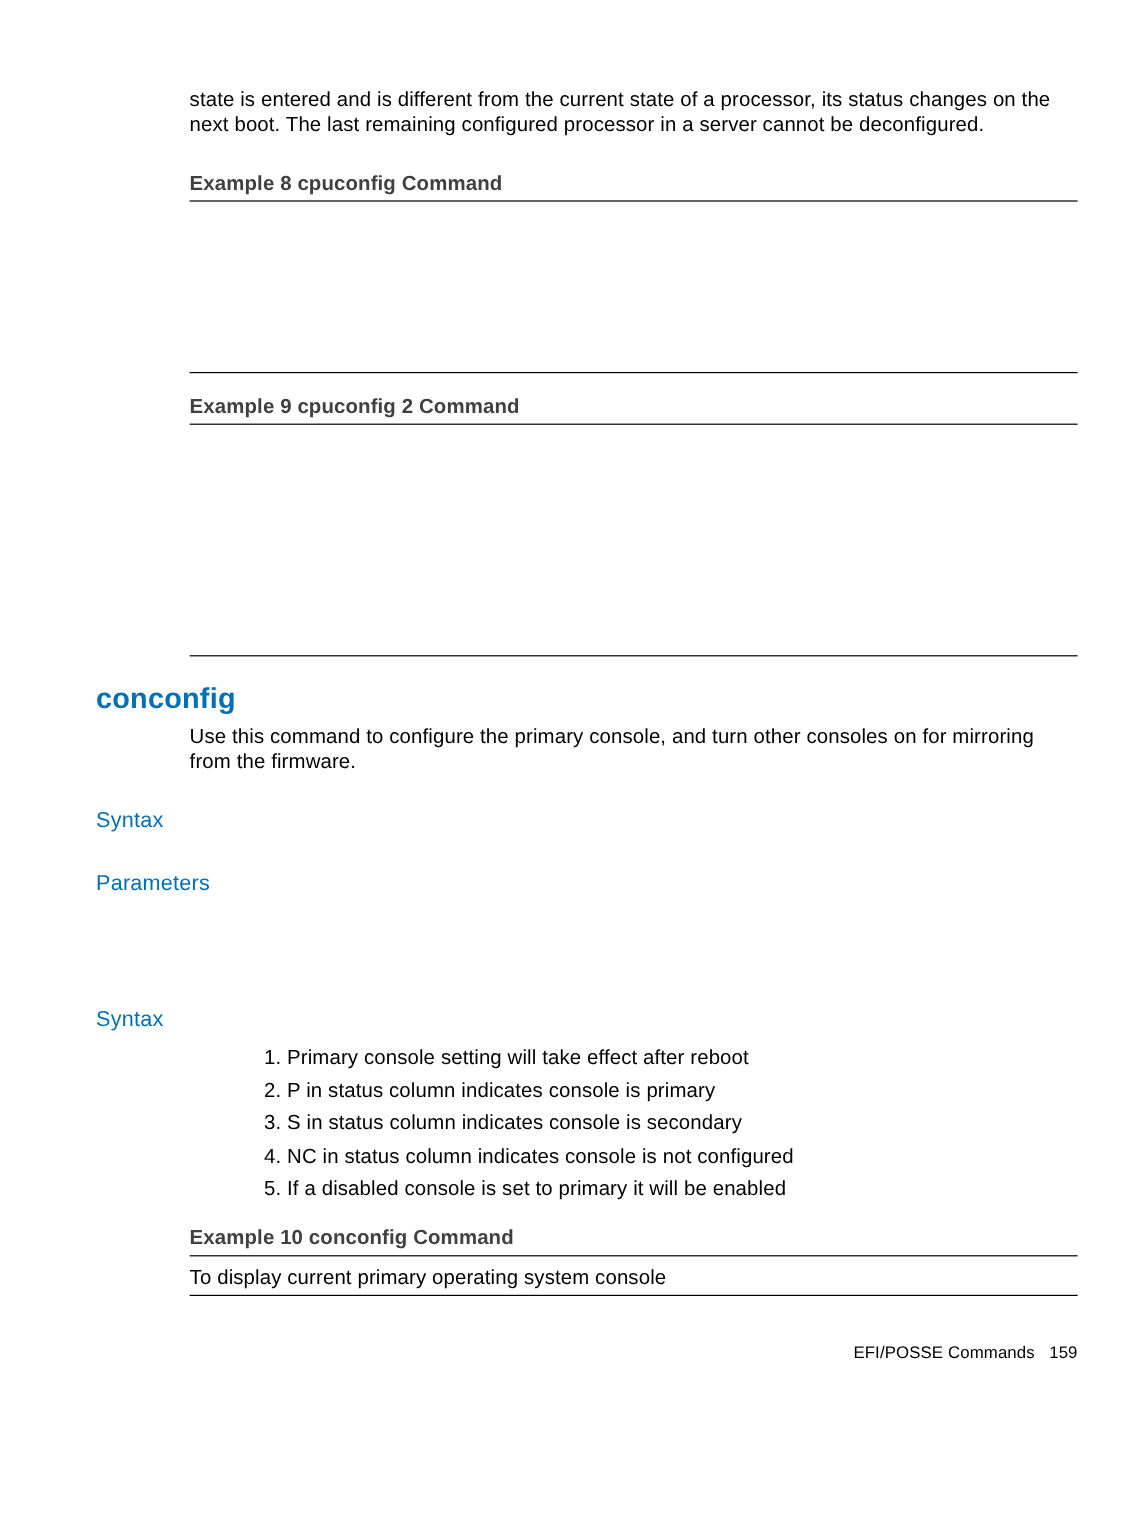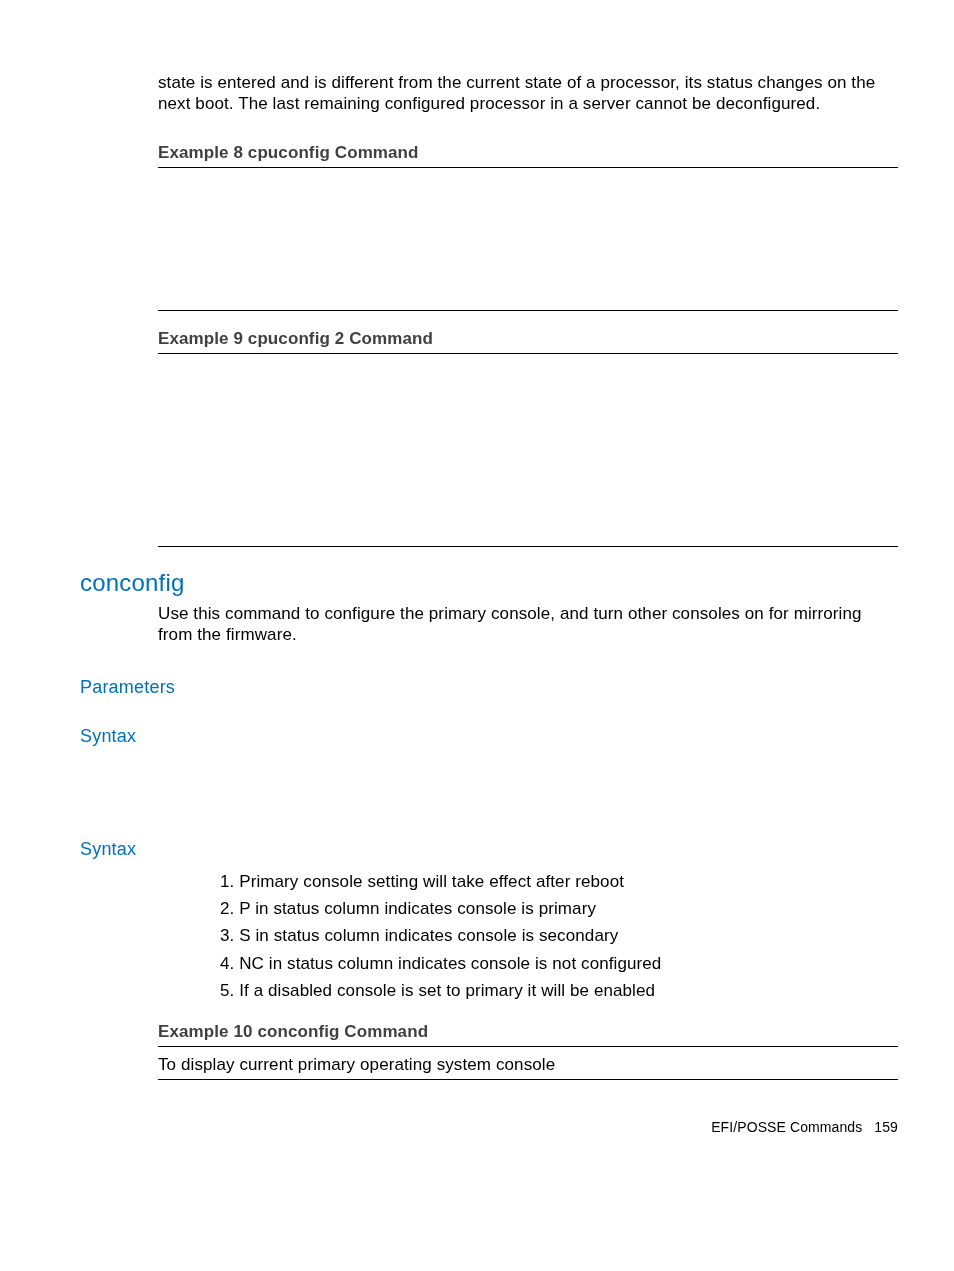--- a/index.html
+++ b/index.html
@@ -53,21 +53,21 @@
     margin-bottom: 0;
   }
   .spacer-8 {
     height: 140px;
   }
   .spacer-9 {
     height: 190px;
   }
   .h1 {
     color: #0070b8;
-    font-weight: 400;
+    font-weight: 700;
     font-size: 24px;
     margin: 22px 0 6px 24px;
     letter-spacing: 0.2px;
   }
   .h2 {
     color: #0070b8;
     font-weight: 400;
     font-size: 18px;
     margin: 28px 0 6px 24px;
     letter-spacing: 0.2px;
@@ -111,23 +111,23 @@
   <hr class="hr">
 
   <div class="example-title" style="margin-top:18px;">Example 9 cpuconfig 2 Command</div>
   <hr class="hr">
   <div class="spacer-9"></div>
   <hr class="hr">
 
   <h1 class="h1">conconfig</h1>
   <p class="body-text" style="margin-top:2px;">Use this command to configure the primary console, and turn other consoles on for mirroring from the firmware.</p>
 
+  <h2 class="h2">Syntax</h2>
+
   <h2 class="h2" style="margin-top:32px;">Parameters</h2>
-
-  <h2 class="h2">Syntax</h2>
   <div class="param-space"></div>
 
   <h2 class="h2" style="margin-top:24px;">Syntax</h2>
 
   <ol class="notes">
     <li><span>1. </span><span>Primary console setting will take effect after reboot</span></li>
     <li><span>2. </span><span>P in status column indicates console is primary</span></li>
     <li><span>3. </span><span>S in status column indicates console is secondary</span></li>
     <li><span>4. </span><span>NC in status column indicates console is not configured</span></li>
     <li><span>5. </span><span>If a disabled console is set to primary it will be enabled</span></li>

